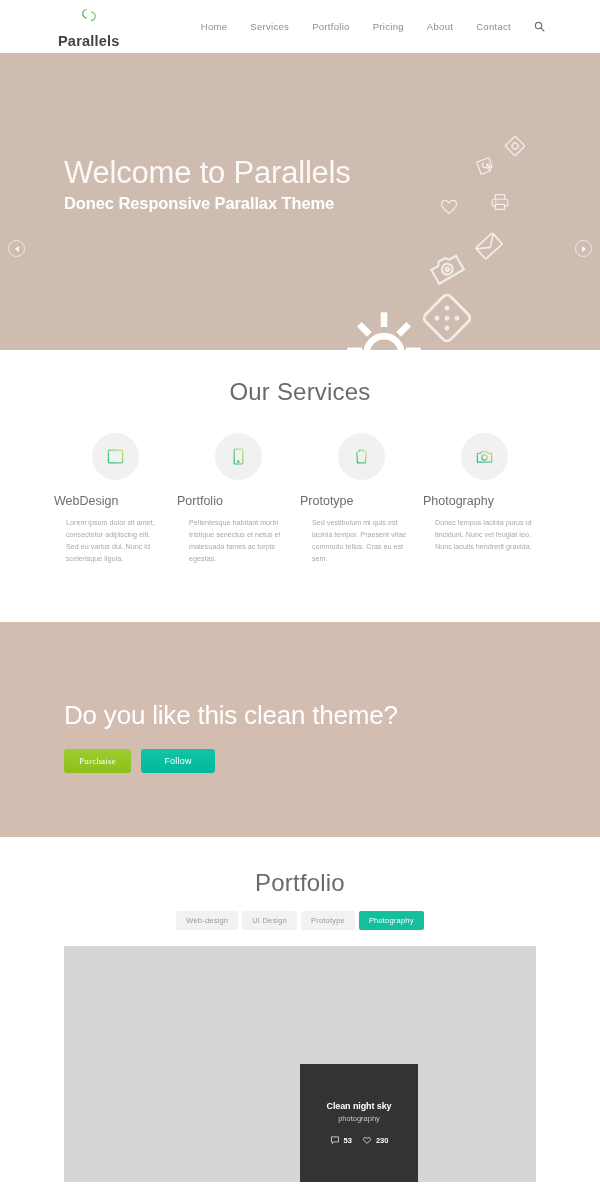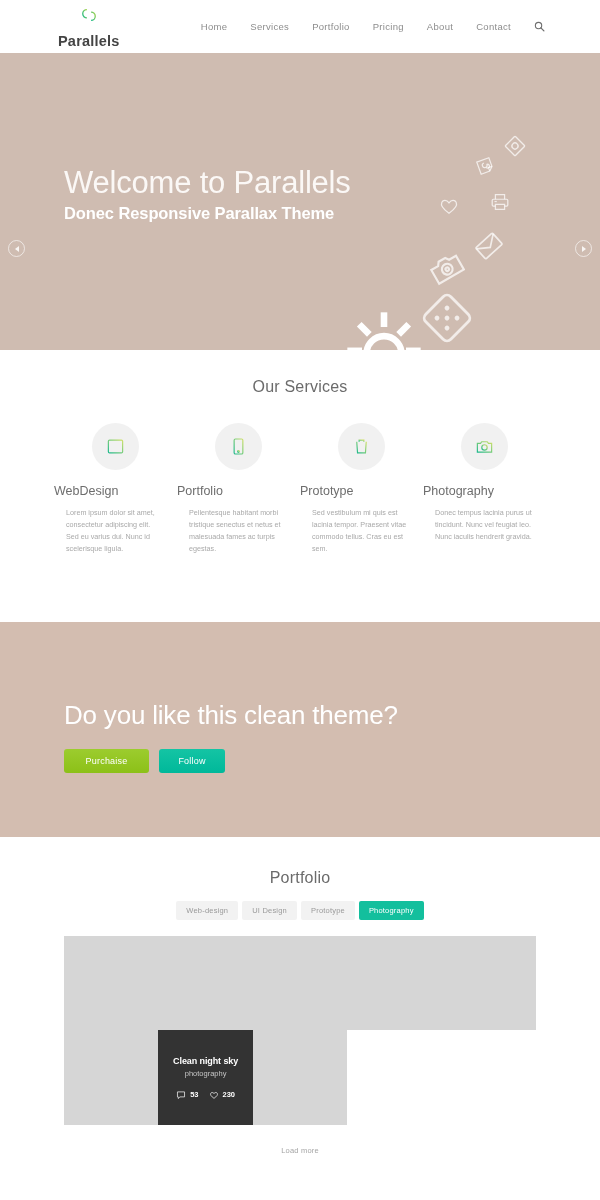--- a/index.html
+++ b/index.html
@@ -26,21 +26,21 @@
   .nav { margin-left:auto; margin-right:55px; display:flex; align-items:center; gap:23px; }
   .nav a {
     font-size:9.5px; color:#8d8d8d; text-decoration:none; letter-spacing:.3px;
   }
   .search-icon { width:11px; height:11px; display:block; }
 
   
   .hero {
     height:297px; background:#cfbcb1; position:relative; overflow:hidden;
   }
-  .hero-inner { position:absolute; left:64px; top:113px; }
+  .hero-inner { position:absolute; left:64px; top:103px; }
   .hero-title {
     font-size:31px; color:#fbf8f6; font-weight:300; line-height:1.1;
     letter-spacing:-.2px;
   }
   .hero-sub {
     font-size:16.5px; color:#ffffff; font-weight:700; margin-top:4px;
     letter-spacing:-.1px;
   }
   .carousel-arrow {
     position:absolute; top:187px; width:17px; height:17px; border-radius:50%;
@@ -56,21 +56,21 @@
   }
   .carousel-arrow.left i { border-right:4.6px solid rgba(255,255,255,.85); }
   .carousel-arrow.right i { border-left:4.6px solid rgba(255,255,255,.85); }
 
   .deco { position:absolute; stroke:rgba(255,255,255,.72); fill:none; stroke-width:1.35; }
   .sun-icon { position:absolute; left:340px; top:296px; transform:translateY(-50%); }
 
   
   .services { background:#fff; padding-top:28px; height:272px; }
   .section-title {
-    text-align:center; font-size:16px; color:#6b6b6b; font-weight:400;
+    text-align:center; font-size:24px; color:#6b6b6b; font-weight:400;
     letter-spacing:.2px;
   }
   .svc-grid {
     display:flex; margin-top:27px; padding:0 54px; gap:0;
   }
   .svc { width:25%; text-align:left; }
   .svc-circle {
     width:47px; height:47px; border-radius:50%; background:#f1f1f1;
     margin:0 auto; display:flex; align-items:center; justify-content:center;
   }
@@ -85,36 +85,36 @@
   .cta-title {
     position:absolute; left:64px; top:78px; font-size:26px; color:#fff;
     font-weight:300; letter-spacing:-.2px;
   }
   .cta-btns { position:absolute; left:64px; top:127px; display:flex; gap:10px; }
   .btn {
     border:none; border-radius:3px; font-size:9px; color:#fff;
     padding:7px 0; width:67px; text-align:center; cursor:pointer;
     letter-spacing:.2px;
   }
-  .btn-purchase { background:linear-gradient(to bottom,#9ccc2e,#8cc018); width:85px; }
-  .btn-follow { background:linear-gradient(to bottom,#14c4a4,#00b89a); width:66px; }
+  .btn-purchase { background:linear-gradient(to bottom,#9ccc2e,#8cc018); width:67px;font-family:Liberation Serif, serif; }
+  .btn-follow { background:linear-gradient(to bottom,#14c4a4,#00b89a); width:74px; }
 
   
   .portfolio { background:#fff; padding-top:32px; height:379px; }
   .filters {
     display:flex; justify-content:center; gap:4px; margin-top:14px;
   }
   .filter {
     background:#f2f2f2; color:#9a9a9a; font-size:7.5px; padding:5px 10px;
     border-radius:2px; cursor:pointer; letter-spacing:.2px;
   }
   .filter.active { background:#13bf9d; color:#fff; }
   .grid {
     margin-top:16px; padding:0 64px;
-    display:grid; grid-template-columns:repeat(5,1fr); gap:0;
+    display:grid; grid-template-columns:repeat(4,1fr); gap:0;
   }
   .tile { background:#d6d6d6; aspect-ratio:1/1; position:relative; cursor:pointer; }
   .tile-overlay {
     position:absolute; inset:0; background:#333; color:#fff;
     display:flex; flex-direction:column; align-items:center; justify-content:center;
     padding:8px;
   }
   .ov-title { font-size:9px; font-weight:700; letter-spacing:-.1px; }
   .ov-cat { font-size:7.5px; color:#c6c6c6; margin-top:3px; }
   .ov-stats { display:flex; gap:10px; margin-top:12px; align-items:center; }

